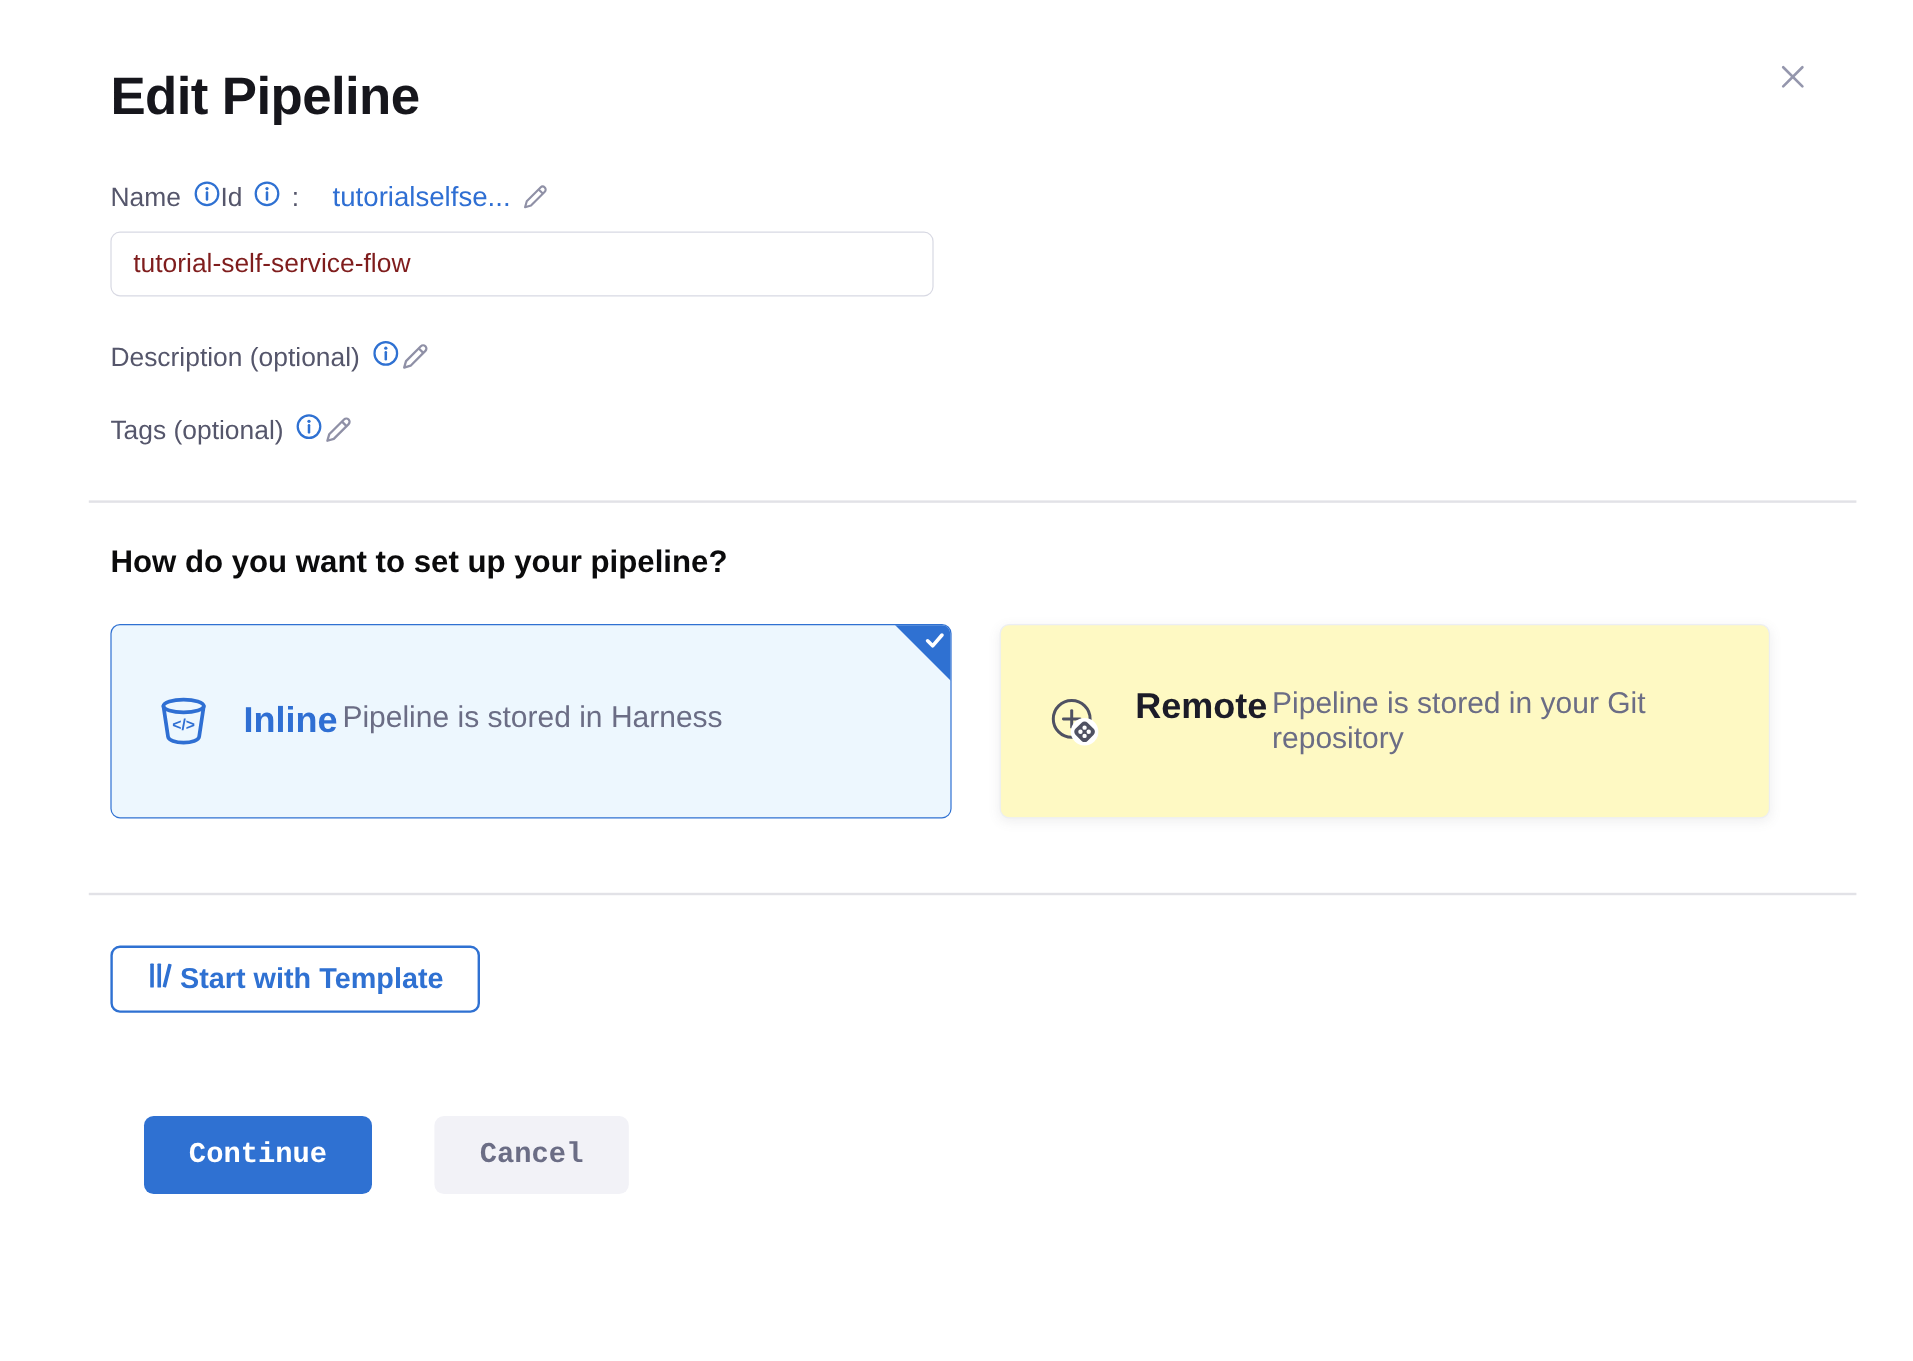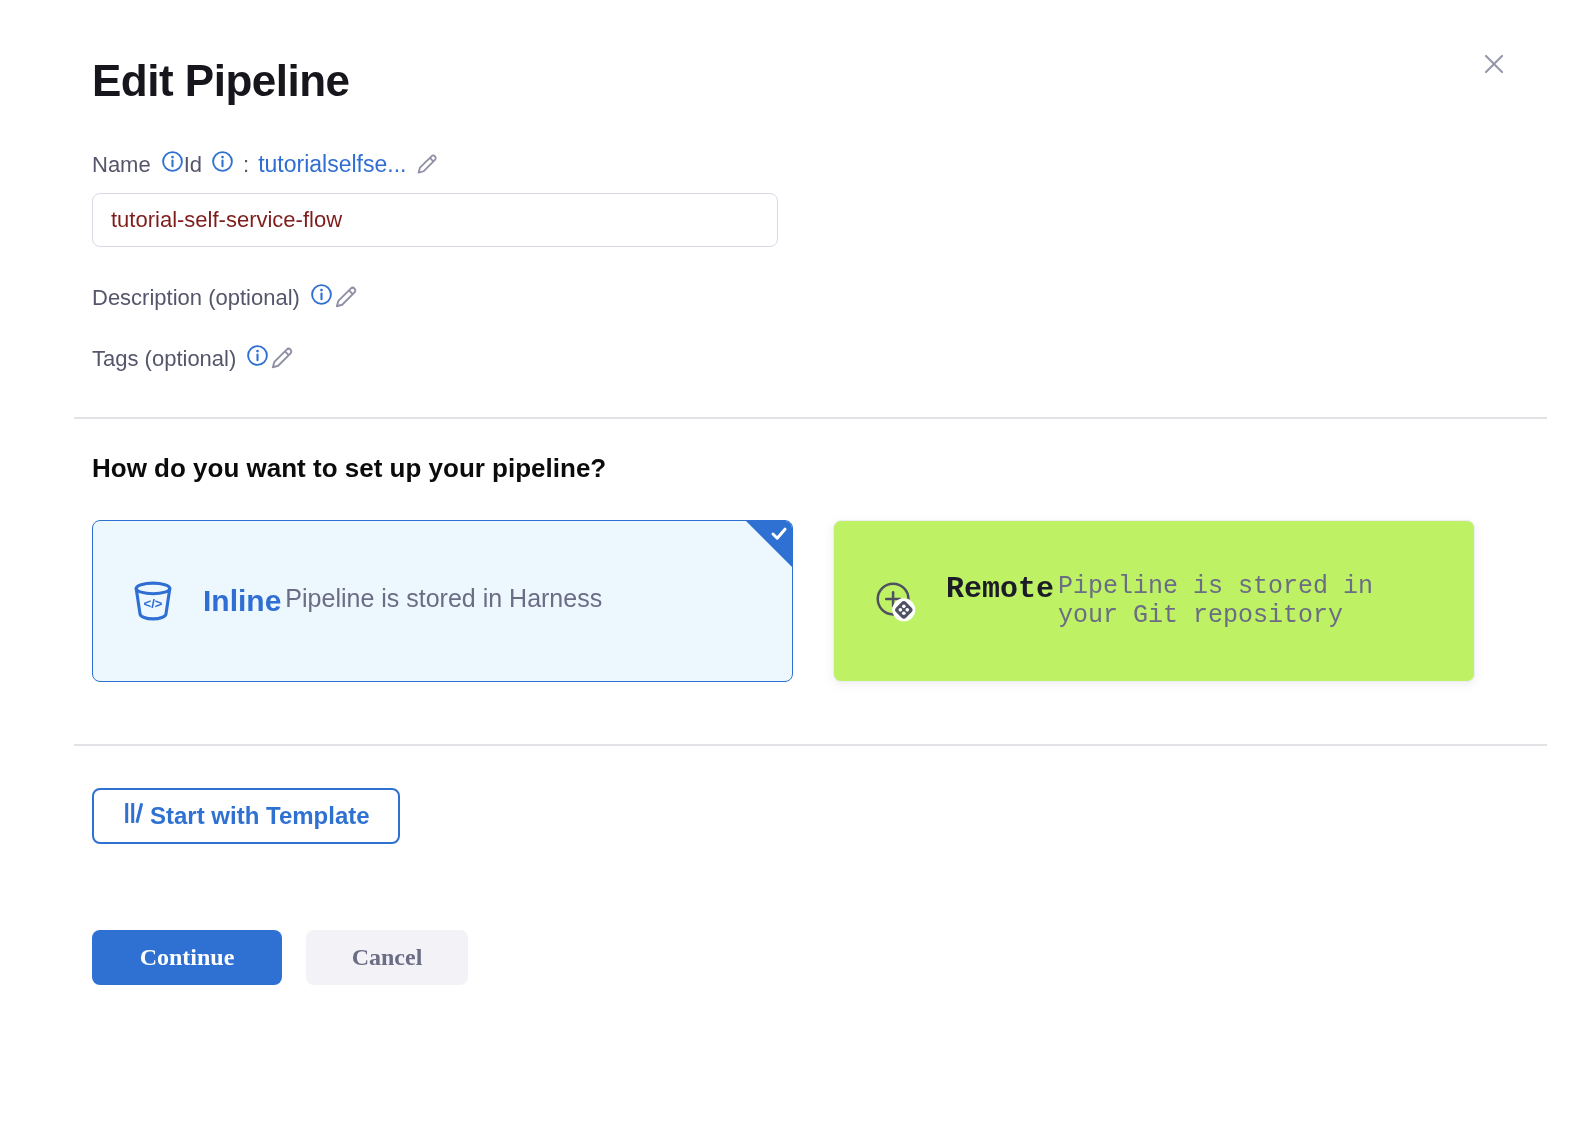--- a/index.html
+++ b/index.html
@@ -13,21 +13,21 @@
     background: none; border: none; cursor: pointer; display: flex; align-items: center; justify-content: center;
   }
 
   .page-title { font-size: 44px; font-weight: 700; color: #16161c; letter-spacing: -0.5px; }
 
   .name-row {
     margin-top: 44px; width: 686px; display: flex; justify-content: flex-start; align-items: center;
   }
   .label { font-size: 22px; color: #55566b; display: inline-flex; align-items: center; gap: 10px; }
   .id-cluster { display: inline-flex; align-items: center; gap: 9px; font-size: 22px; color: #55566b; }
-  .id-link { color: #2f6fd3; text-decoration: none; font-size: 23px; }
+  .id-link { color: #2f6fd3; text-decoration: none; font-size: 23px; margin-left: 19px; }
   .icon-btn { background: none; border: none; cursor: pointer; display: inline-flex; align-items: center; }
 
   .name-input {
     margin-top: 14px; width: 686px; height: 54px; border: 1px solid #d8d9e3; border-radius: 8px;
     padding: 0 18px; font-size: 22px; color: #7f1d1d; font-family: "Liberation Sans", sans-serif;
     outline: none; display: block; background: #fff;
   }
 
   .opt-row { margin-top: 36px; display: flex; align-items: center; gap: 0; }
   .opt-row + .opt-row { margin-top: 32px; }
@@ -37,21 +37,21 @@
   .divider-2 { margin-top: 62px; }
 
   .setup-heading { margin-top: 34px; font-size: 26px; font-weight: 700; color: #0b0b0c; }
 
   .cards { margin-top: 36px; display: flex; gap: 40px; }
   .card {
     height: 162px; border-radius: 8px; position: relative; display: flex; align-items: center;
     padding: 0 30px 0 38px; cursor: pointer; overflow: hidden;
   }
   .card-inline { width: 701px; background: #edf7fe; border: 1px solid #2f71d2; }
-  .card-remote { width: 642px; background: #bef264; border: 1px solid #eceef3; box-shadow: 0 3px 10px rgba(96,97,112,0.10); font-family: Liberation Mono, monospace; }
+  .card-remote { width: 642px; background: #fef9c3; border: 1px solid #eceef3; box-shadow: 0 3px 10px rgba(96,97,112,0.10); }
   .card-icon { flex: 0 0 auto; margin-right: 28px; display: flex; align-items: center; }
   .card-text { display: flex; flex-direction: row; gap: 4px; }
   .card-title { font-size: 30px; font-weight: 700; }
   .card-inline .card-title { color: #2f6fd3; }
   .card-remote .card-title { color: #1c1c28; }
   .card-subtitle { font-size: 25px; color: #6b6d85; }
 
   .corner-check {
     position: absolute; top: -1px; right: -1px; width: 48px; height: 48px;
     background: #2f71d2; clip-path: polygon(0 0, 100% 0, 100% 100%);
@@ -61,22 +61,22 @@
 
   .template-btn {
     margin-top: 42px; height: 56px; display: inline-flex; align-items: center; gap: 4px;
     padding: 0 28px; border: 2px solid #2f71d2; border-radius: 8px; background: #fff;
     color: #2f71d2; font-size: 24px; font-weight: 700; cursor: pointer;
     font-family: "Liberation Sans", sans-serif;
   }
 
   .footer { margin-top: 86px; display: flex; gap: 24px; }
   .btn {
-    height: 55px; border: none; border-radius: 8px; font-size: 24px; font-weight: 700;
-    cursor: pointer; padding: 0 32px; font-family: Liberation Serif, serif;
+    height: 65px; border: none; border-radius: 8px; font-size: 24px; font-weight: 700;
+    cursor: pointer; padding: 0 32px; font-family: Liberation Mono, monospace; margin-left: 28px;
   }
   .btn-primary { background: #2f71d2; color: #ffffff; min-width: 190px; }
   .btn-secondary { background: #f2f2f7; color: #6b6d85; min-width: 162px; }
 </style>
 </head>
 <body>
 
 <div class="modal">
 
   <button class="close-btn" aria-label="Close">

